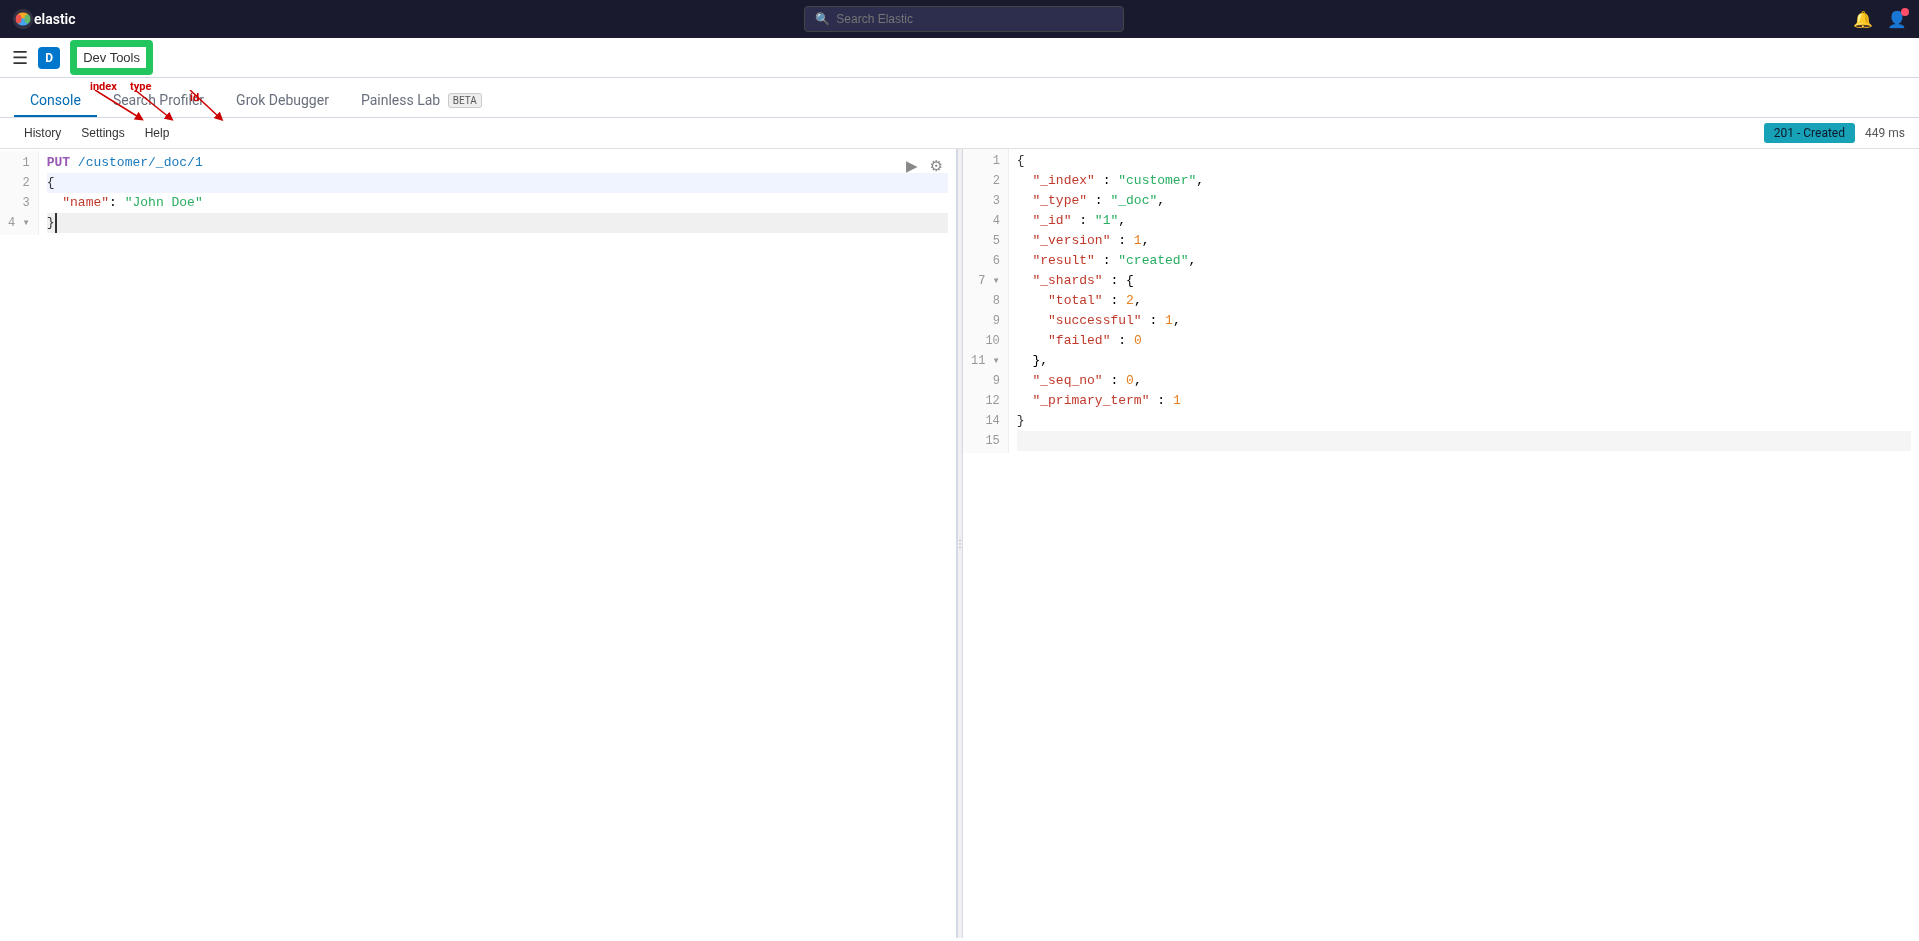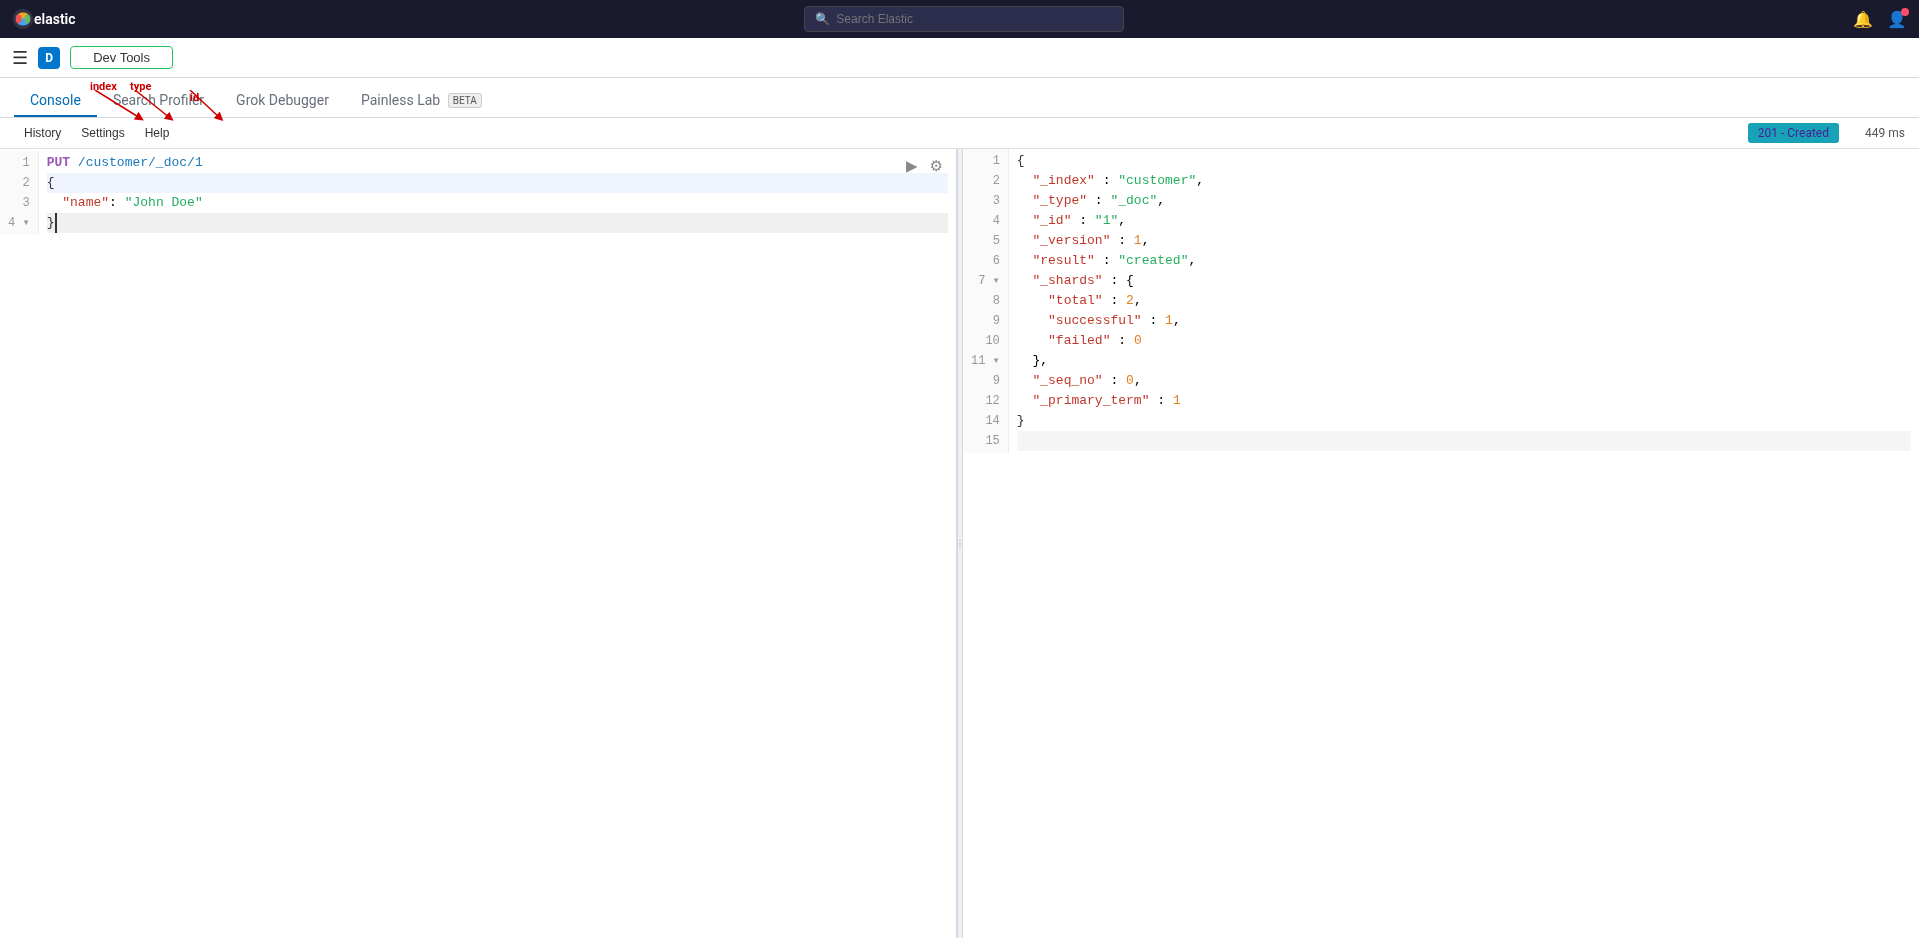--- a/index.html
+++ b/index.html
@@ -81,23 +81,23 @@
       gap: 10px;
     }
     .hamburger-btn {
       background: none;
       border: none;
       cursor: pointer;
       color: #333;
       font-size: 18px;
     }
     .dev-tools-btn {
-      border: 1px solid #22c55e;
+      border: 7px solid #22c55e;
       border-radius: 4px;
-      padding: 3px 22px;
+      padding: 3px 6px;
       font-size: 13px;
       color: #333;
       background: #fff;
       cursor: pointer;
     }
     .d-icon {
       background: #0077cc;
       color: #fff;
       width: 22px;
       height: 22px;
@@ -155,23 +155,23 @@
     .sub-toolbar-btn {
       background: none;
       border: none;
       cursor: pointer;
       padding: 4px 10px;
       color: #333;
       font-size: 12px;
     }
     .status-badge {
       position: absolute;
-      right: 80px;
+      right: 64px;
       background: #17a2b8;
-      color: #4c1d95;
+      color: #0f172a;
       font-size: 12px;
       padding: 3px 10px;
       border-radius: 3px;
     }
     .ms-badge {
       position: absolute;
       right: 14px;
       font-size: 12px;
       color: #555;
     }

